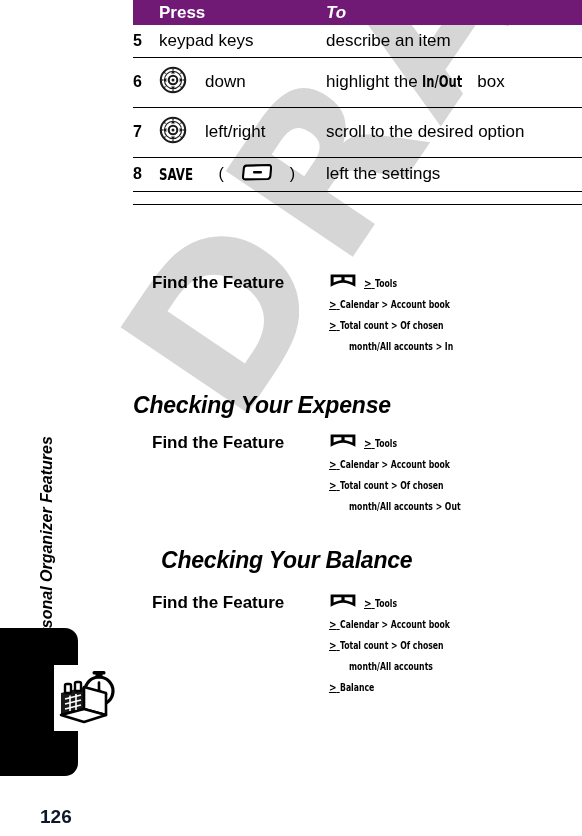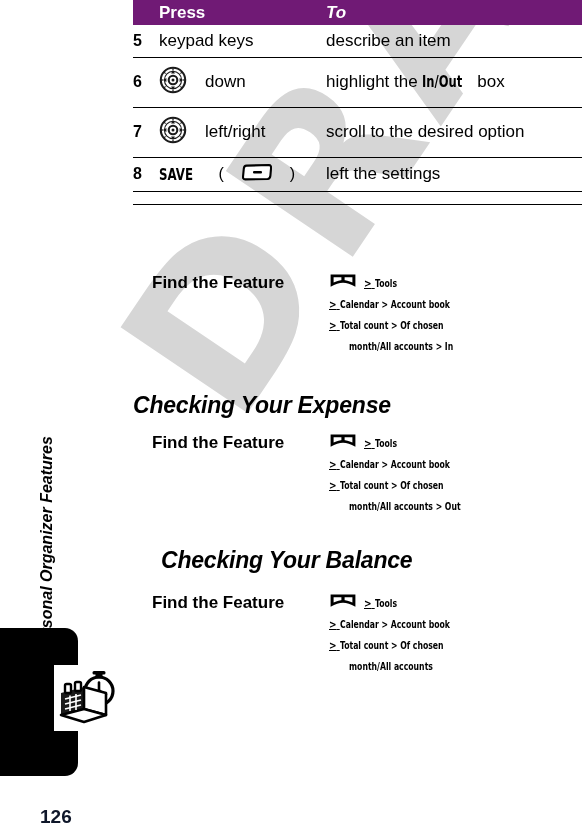--- a/index.html
+++ b/index.html
@@ -474,16 +474,17 @@
         </span>
         <span class="ftf-line"><span class="chev">&gt;</span> <span class="tok">Tools</span></span>
       </div>
 
       <span class="ftf-line"><span class="chev">&gt;</span> <span class="tok">Calendar &gt; Account book</span></span>
 
       <span class="ftf-line"><span class="chev">&gt;</span> <span class="tok">Total count &gt; Of chosen</span></span>
 
       <span class="ftf-line indent"><span class="tok">month/All accounts</span></span>
 
+      <span class="ftf-line"><span class="chev">&gt;</span> <span class="tok">Balance</span></span>
     </div>
   </div>
 
 </div>
 
 </body></html>

